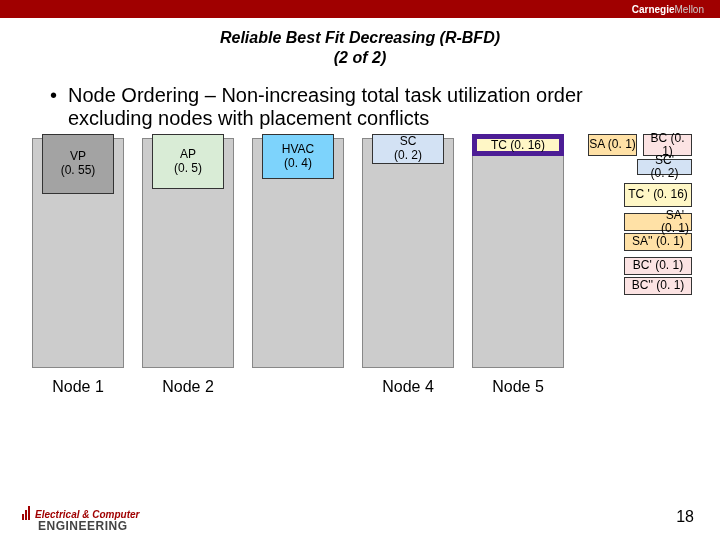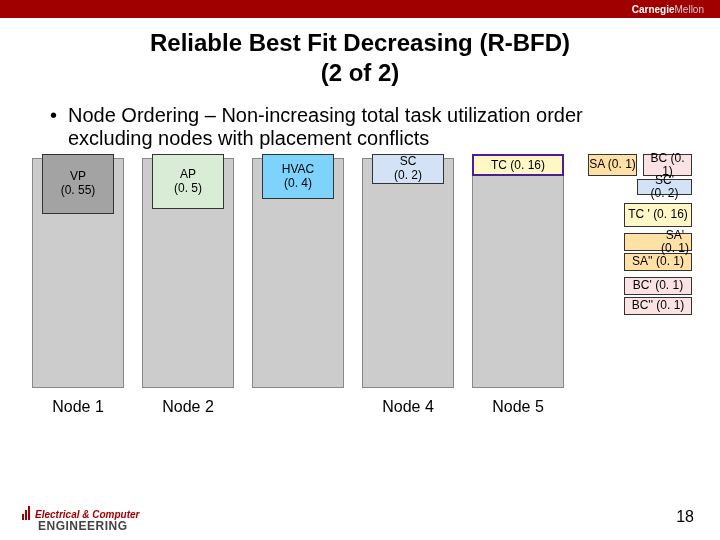--- a/index.html
+++ b/index.html
@@ -1,42 +1,42 @@
 <!DOCTYPE html>
 <html><head>
 <meta charset="utf-8">
 <style>
   * { box-sizing: border-box; margin: 0; padding: 0; }
   body { width: 720px; height: 540px; font-family: Arial, Helvetica, sans-serif; background: #fff; position: relative; overflow: hidden; }
   .topbar { width: 100%; height: 18px; background: #a00000; position: relative; }
   .topbar .brand { position: absolute; right: 16px; top: 0; height: 18px; display: flex; align-items: center; }
   .brand-text { font-size: 10px; color: #fff; font-weight: bold; }
   .brand-text .light { color: #ccc; font-weight: normal; }
-  .title { text-align: center; font-weight: bold; font-size: 24px; margin-top: 10px; line-height: 1.25; }
+  .title { text-align: center; font-weight: bold; font-size: 16px; margin-top: 10px; line-height: 1.25; font-style: italic; }
   .bullet { margin: 16px 50px 8px 50px; font-size: 20px; display: flex; }
   .bullet .dot { width: 18px; flex: 0 0 18px; }
   .diagram { position: relative; margin: 4px 20px 0 20px; height: 270px; }
   .bin { position: absolute; top: 0; width: 92px; height: 230px; background: #ccc; border: 1px solid #888; }
   .bin1 { left: 12px; }
   .bin2 { left: 122px; }
   .bin3 { left: 232px; }
   .bin4 { left: 342px; }
   .bin5 { left: 452px; }
   .node-label { position: absolute; top: 240px; width: 92px; text-align: center; font-size: 16px; }
   .nl1 { left: 12px; } .nl2 { left: 122px; } .nl3 { left: 232px; } .nl4 { left: 342px; } .nl5 { left: 452px; }
   .task { position: absolute; border: 1px solid #333; font-size: 12px; text-align: center; display: flex; flex-direction: column; justify-content: center; line-height: 1.15; }
   .task.two-line span { display:block; }
   .vp   { left: 22px;  top: -4px; width: 72px; height: 60px; background: #a3a3a3; }
   .ap   { left: 132px; top: -4px; width: 72px; height: 55px; background: #d9ecd6; }
   .hvac { left: 242px; top: -4px; width: 72px; height: 45px; background: #7dd3fc; }
   .sc   { left: 352px; top: -4px; width: 72px; height: 30px; background: #d3e2f4; }
   .stack { position: absolute; left: 556px; top: -4px; width: 116px; }
   .row1 { display: flex; gap: 6px; padding-left: 12px; }
   .pill { border: 1px solid #333; font-size: 12px; text-align: center; display: flex; flex-direction: column; justify-content: center; line-height: 1.1; }
-  .tc   { left: 452px; top: -4px; width: 92px; height: 22px; background: #fff7c6; position: absolute; border:2px solid #4c1d95; font-size:12px; text-align:center; display:flex; align-items:center; justify-content:center; }
+  .tc   { left: 452px; top: -4px; width: 92px; height: 22px; background: #fff7c6; position: absolute; border:5px solid #4c1d95; font-size:12px; text-align:center; display:flex; align-items:center; justify-content:center; }
   .sa   { width: 55px; height: 22px; background: #ffe1a6; }
   .bc   { width: 55px; height: 22px; background: #fce3e3; }
   .scp  { width: 55px; height: 16px; background: #d3e2f4; margin-left: auto; margin-top: 3px; }
   .tcp  { width: 68px; height: 24px; background: #fff7c6; margin-left: auto; margin-top: 8px; }
   .sap  { width: 68px; height: 18px; background: #ffe1a6; margin-left: auto; margin-top: 6px; padding-left: 34px; }
   .sapp { width: 68px; height: 18px; background: #ffe1a6; margin-left: auto; margin-top: 2px; }
   .bcp  { width: 68px; height: 18px; background: #fce3e3; margin-left: auto; margin-top: 6px; }
   .bcpp { width: 68px; height: 18px; background: #fce3e3; margin-left: auto; margin-top: 2px; }
   .footer { position: absolute; bottom: 8px; left: 0; width: 100%; height: 40px; }
   .footer .logo { position: absolute; left: 22px; bottom: 0; font-size: 10px; line-height: 1; }

